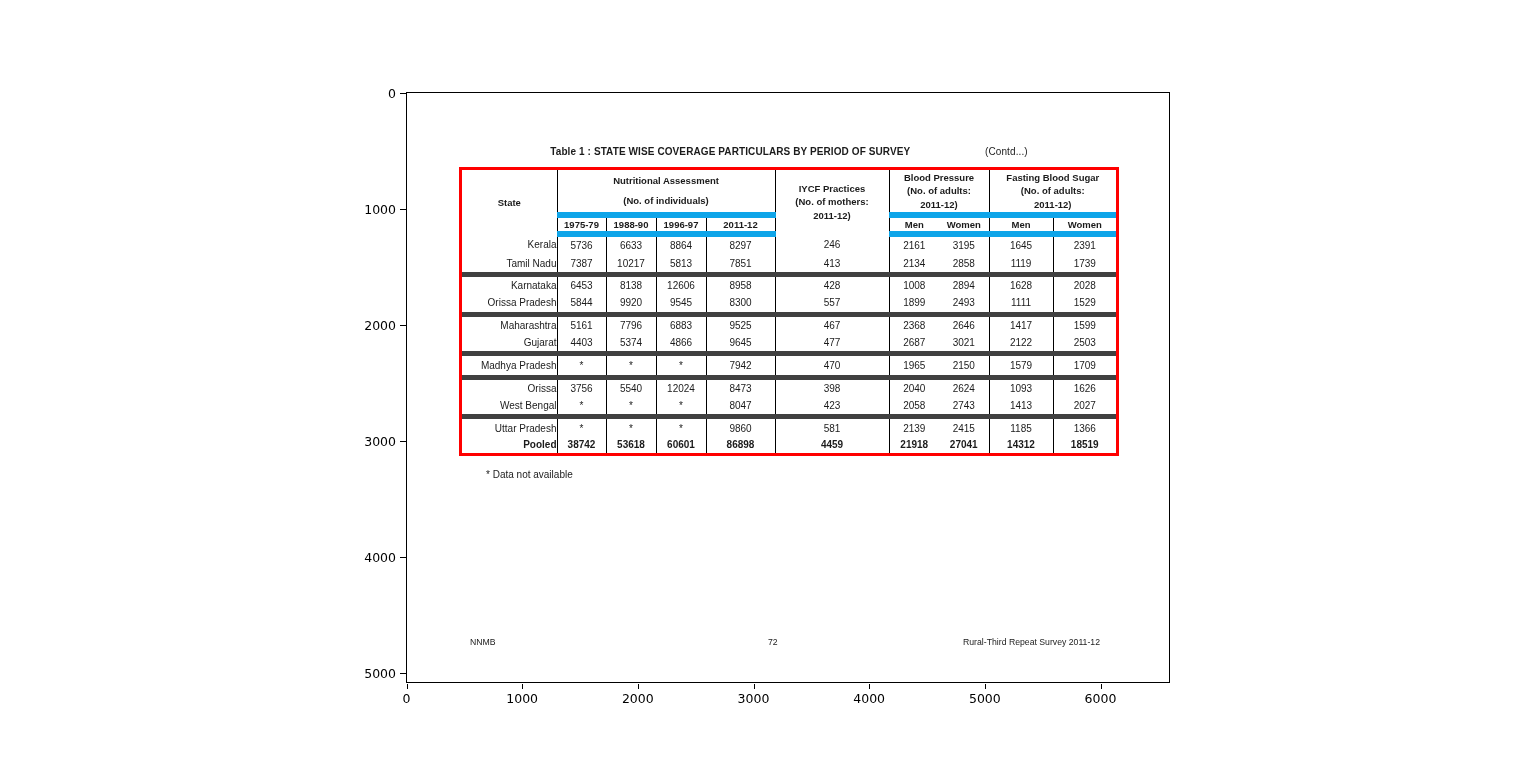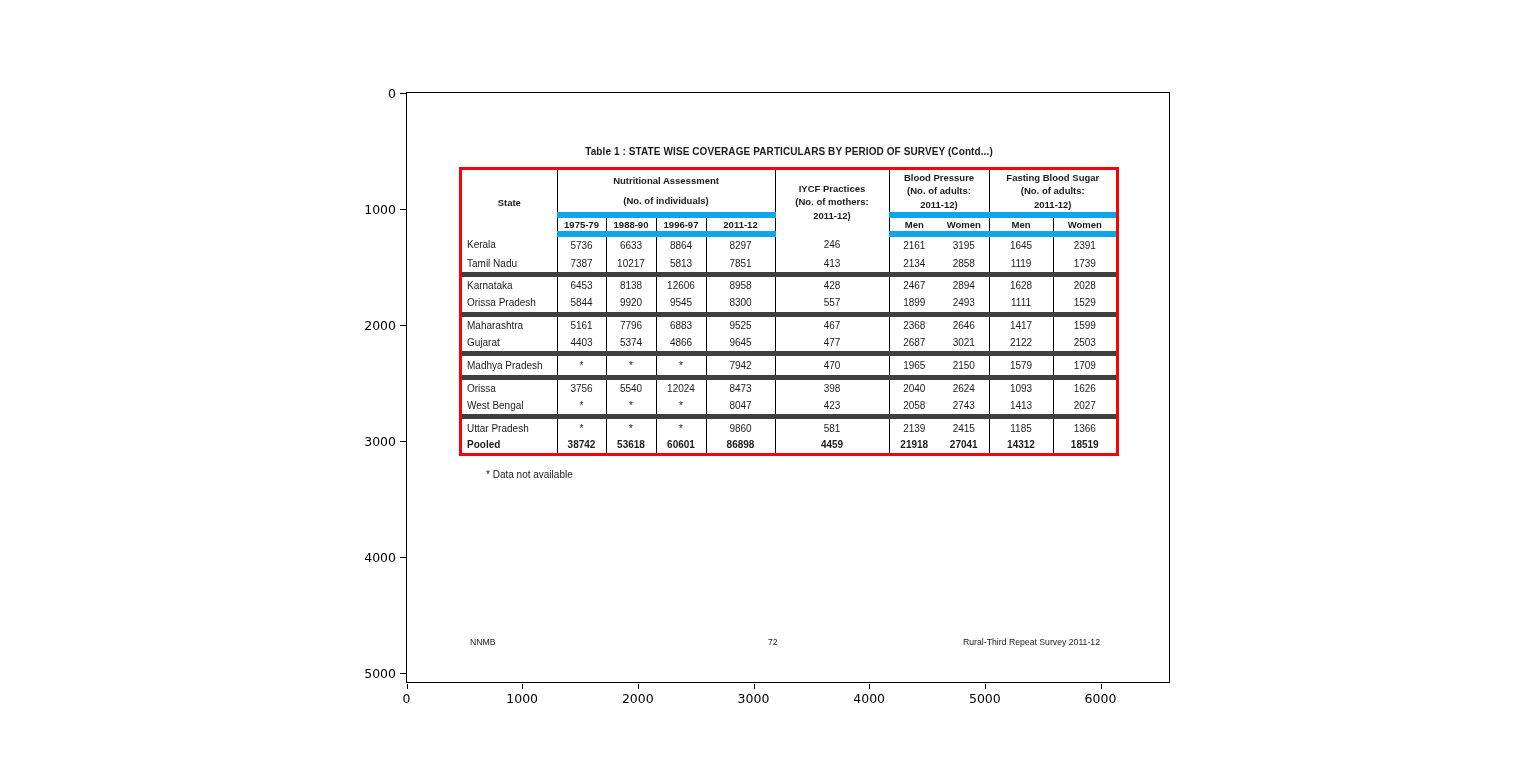--- a/index.html
+++ b/index.html
@@ -10,34 +10,34 @@
              border:1px solid #000;background:#fff;box-sizing:border-box;}
   .ytick-label{position:absolute;left:336px;width:60px;text-align:right;
                font-family:"DejaVu Sans",sans-serif;font-size:12.5px;color:#000;line-height:15px;}
   .xtick-label{position:absolute;width:60px;text-align:center;top:691px;
                font-family:"DejaVu Sans",sans-serif;font-size:12.5px;color:#000;line-height:15px;}
   .ytick-mark{position:absolute;width:6px;height:1px;background:#000;left:400px;}
   .xtick-mark{position:absolute;width:1px;height:5px;background:#000;top:684px;}
   
   #doc-title{position:absolute;left:460px;top:146px;width:658px;text-align:center;
              font-size:10px;font-weight:bold;letter-spacing:0.1px;}
-  #doc-title .contd{font-weight:bold;}
+  #doc-title .contd{font-weight:normal;margin-left:36px;}
   #table-wrap{position:absolute;left:459px;top:167px;width:660px;height:289px;
               border:3px solid #ff0000;box-sizing:border-box;background:#fff;}
   table{width:100%;height:100%;border-collapse:collapse;table-layout:fixed;}
   th,td{padding:0;margin:0;font-size:10px;vertical-align:middle;text-align:center;
         overflow:hidden;white-space:nowrap;}
   th{font-weight:bold;font-size:9.5px;}
   .hl3{line-height:13.5px;}
   .hl2 div{line-height:20px;}
   .br{border-right:1px solid #000;}
   .bb{border-bottom:6px solid #0ea5e9;}
   tr.group-end td{border-bottom:5px solid #404040;}
   tr.bold-row td{font-weight:bold;}
-  td.state-cell{text-align:left;padding-left:5px;}
+  td.state-cell{text-align:right;padding-left:5px;}
   td.num{font-size:10px;}
   td.c5{border-right:none;}
   td.c8{border-right:none;}
   #footnote{position:absolute;left:486px;top:469px;font-size:10px;}
   .footer-text{position:absolute;top:637px;font-size:8.7px;}
   #footer-left{left:470px;}
   #footer-page{left:768px;}
   #footer-right{left:850px;width:250px;text-align:right;}
 </style>
 </head>
@@ -153,21 +153,21 @@
             <td class="num br c7">1119</td>
             <td class="num br c8">1739</td>
           </tr>
           <tr>
             <td class="state-cell br">Karnataka</td>
             <td class="num br c0">6453</td>
             <td class="num br c1">8138</td>
             <td class="num br c2">12606</td>
             <td class="num br c3">8958</td>
             <td class="num br c4">428</td>
-            <td class="num br c5">2467</td>
+            <td class="num br c5">1008</td>
             <td class="num br c6">2894</td>
             <td class="num br c7">1628</td>
             <td class="num br c8">2028</td>
           </tr>
           <tr class="group-end">
             <td class="state-cell br">Orissa Pradesh</td>
             <td class="num br c0">5844</td>
             <td class="num br c1">9920</td>
             <td class="num br c2">9545</td>
             <td class="num br c3">8300</td>

